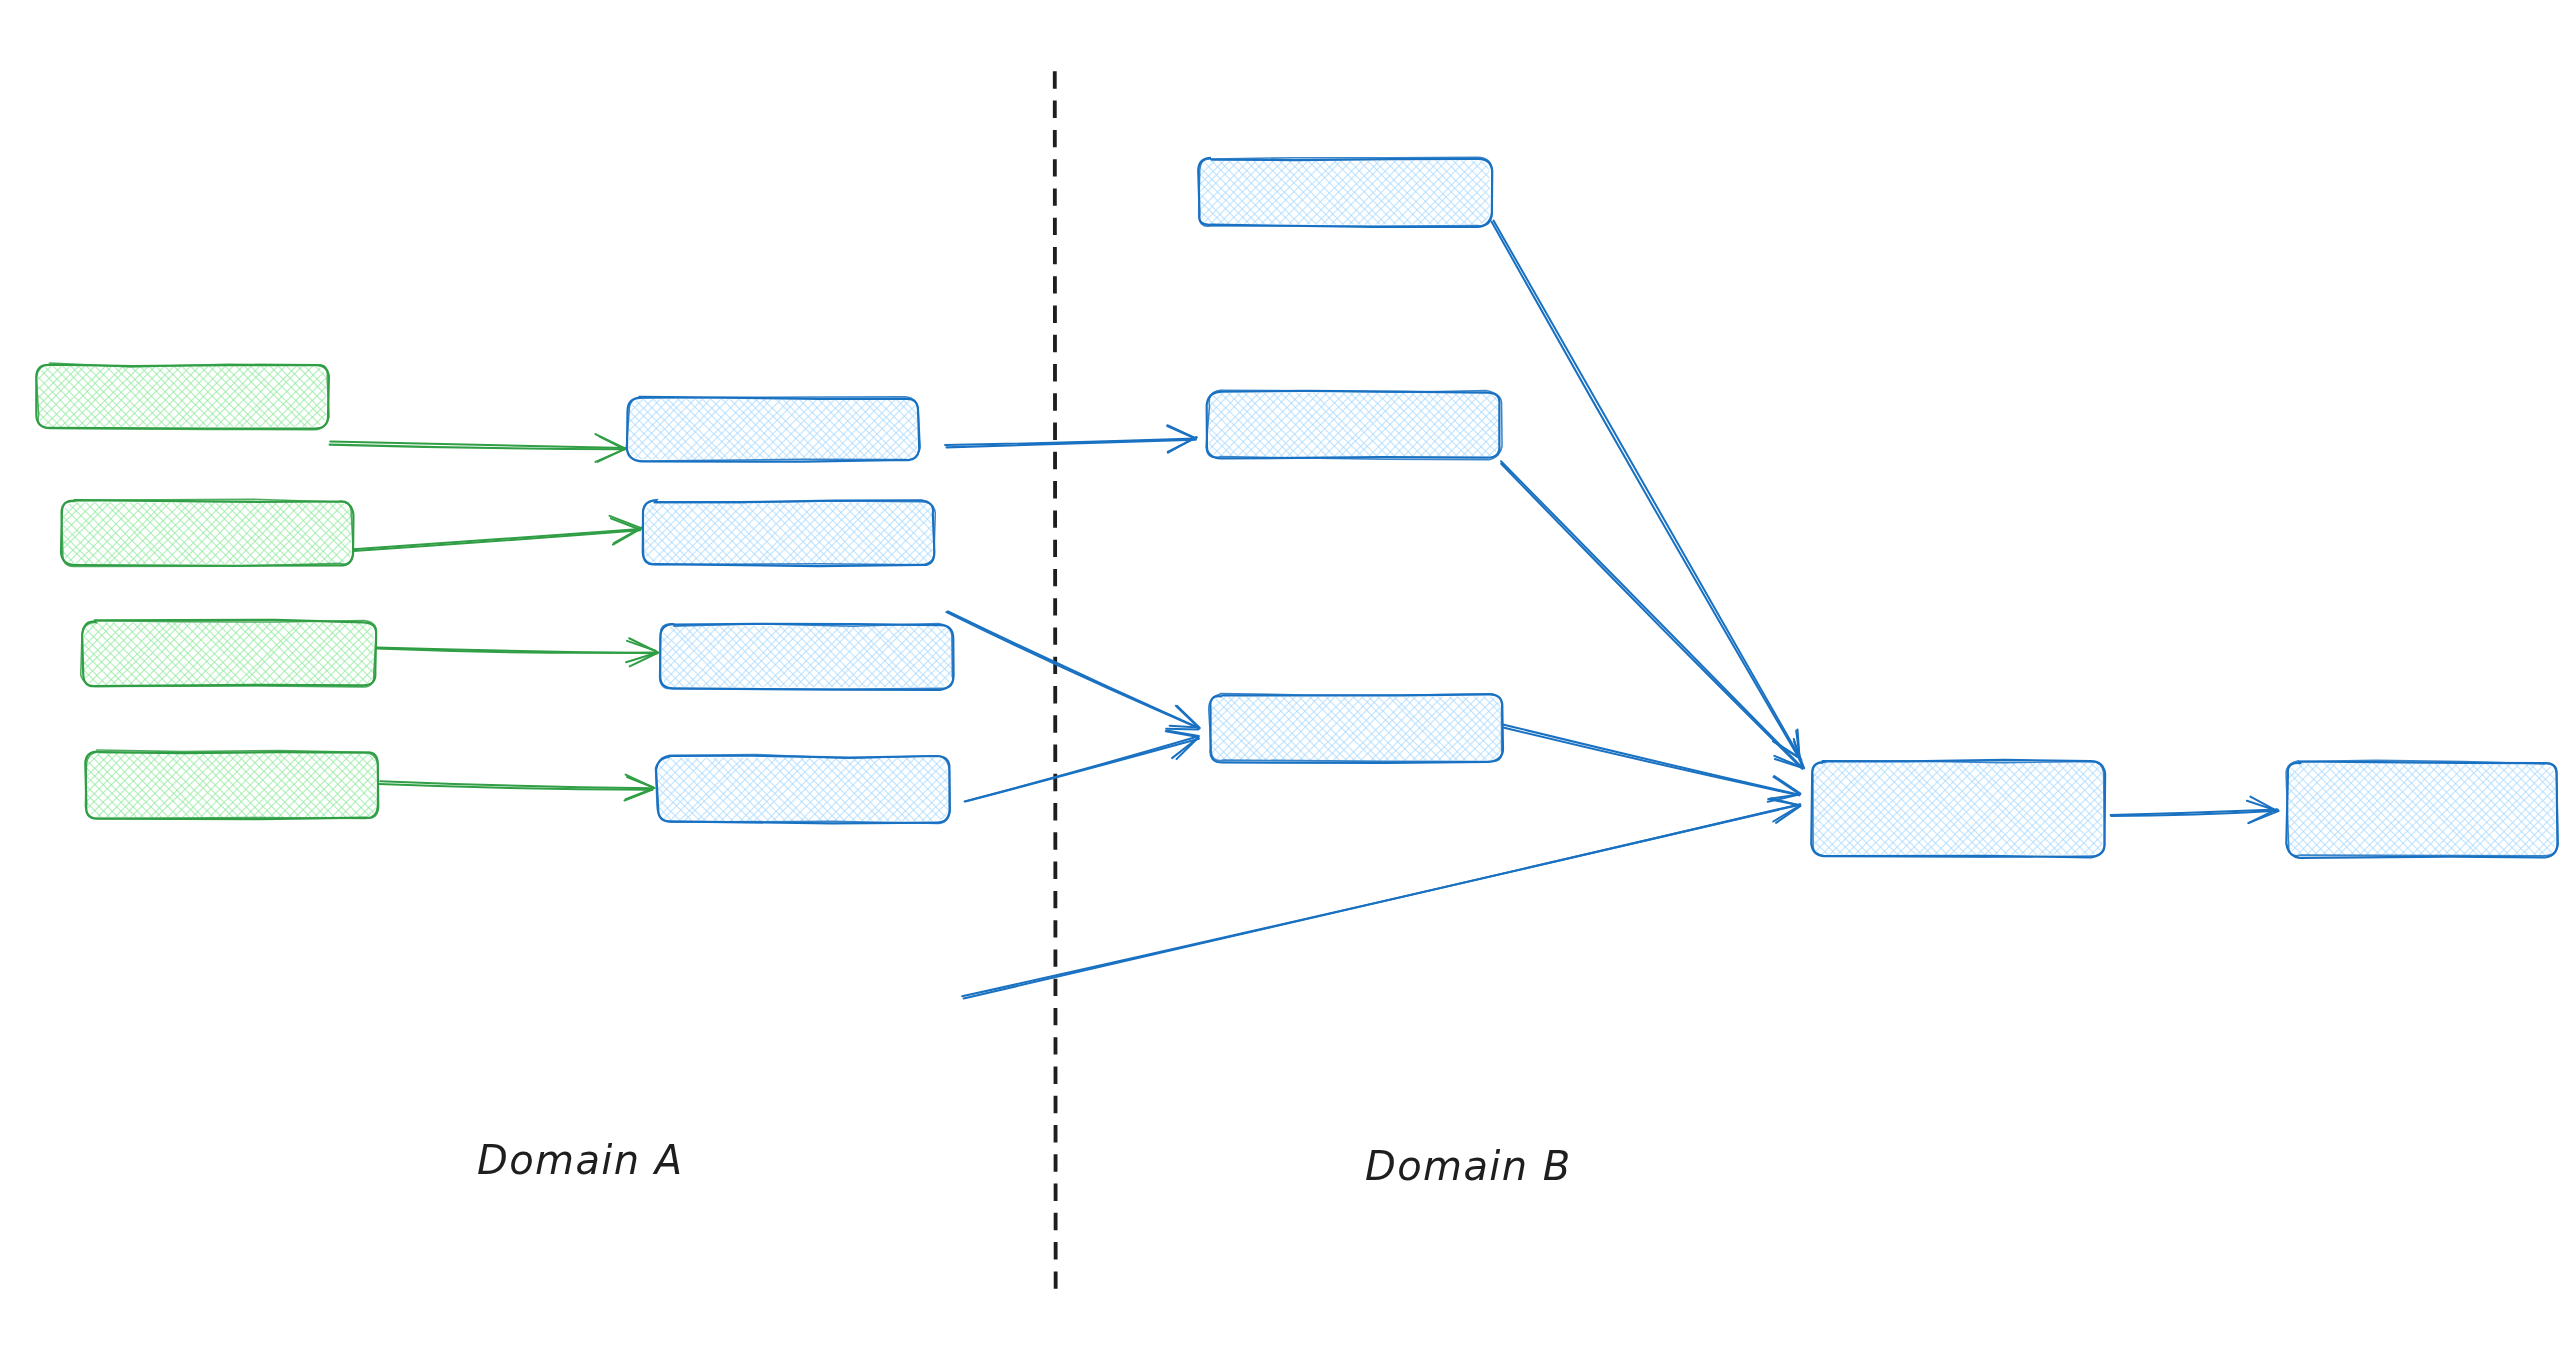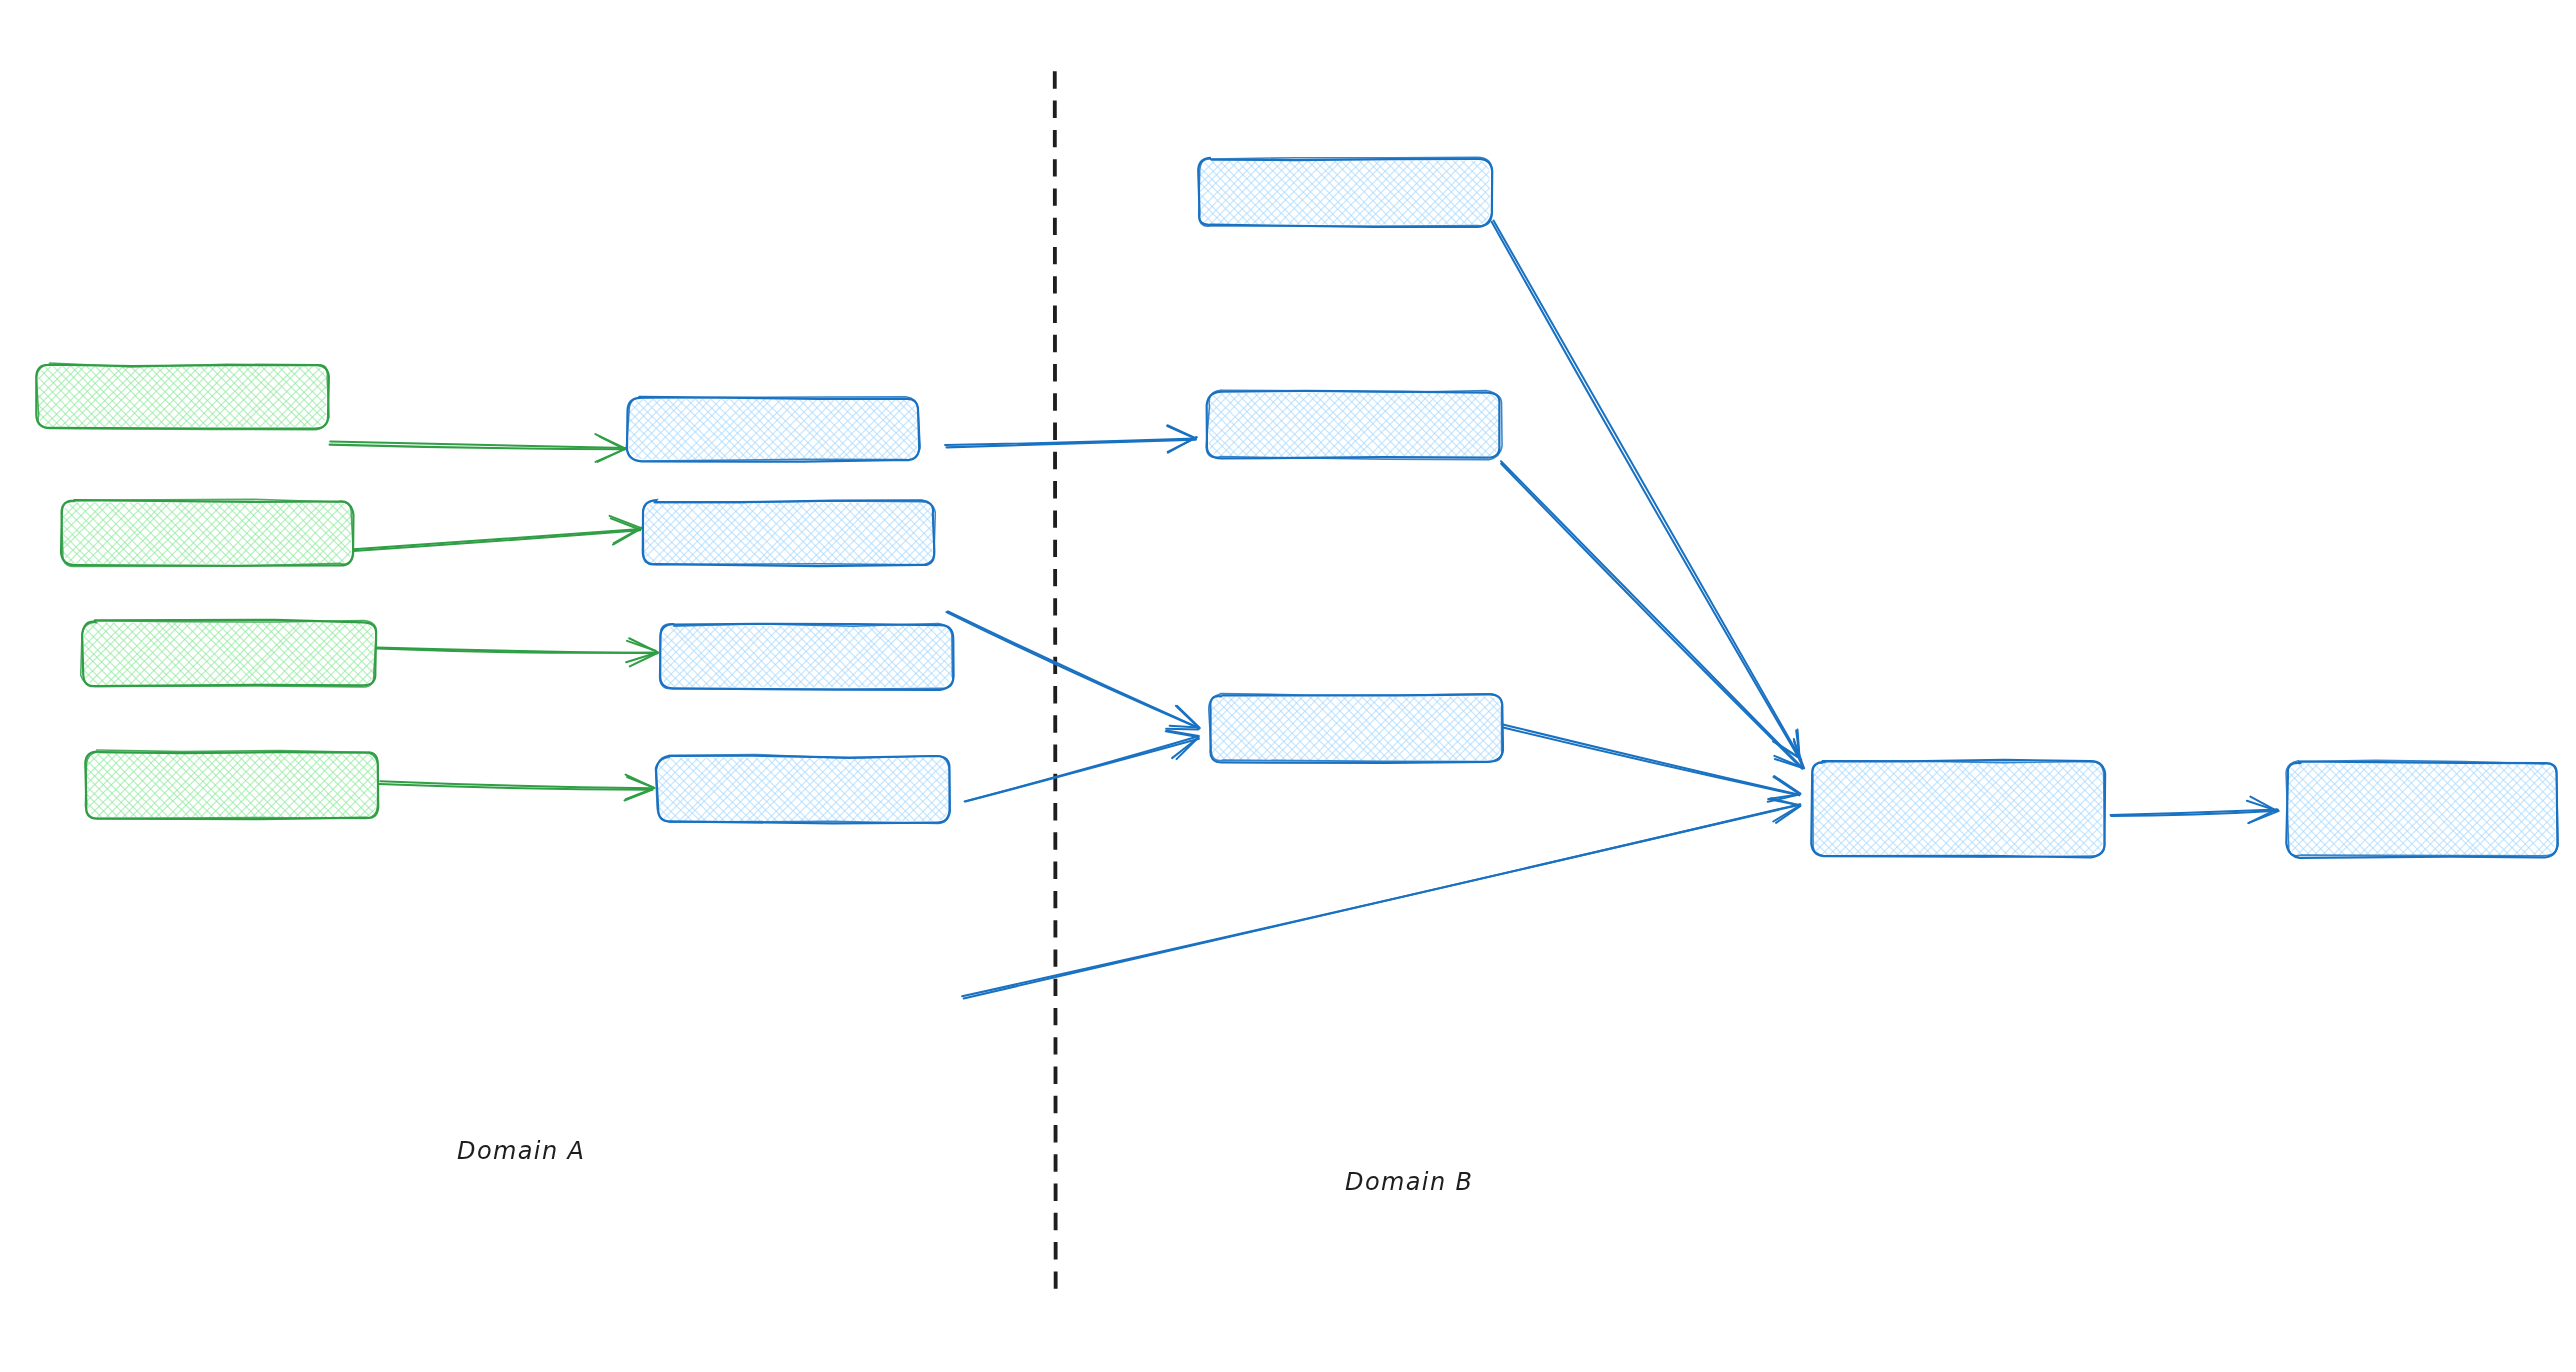--- a/index.html
+++ b/index.html
@@ -7,25 +7,26 @@
   body{
     width:2576px;height:1372px;
     font-family:"DejaVu Sans", sans-serif;
     overflow:hidden;
   }
   #canvas{position:relative;width:2576px;height:1372px;background:#ffffff;}
   #sketch{position:absolute;left:0;top:0;width:2576px;height:1372px;}
   .domain-label{
     position:absolute;
     font-family:"DejaVu Sans", sans-serif;
-    font-size:24px;
+    font-size:40px;
     font-style:italic;
     letter-spacing:1.4px;
     color:#1e1e1e;
     white-space:nowrap;
+    margin-left:20px;
     -webkit-font-smoothing:antialiased;
   }
   .node-hit{position:absolute;}
 </style>
 </head>
 <body>
 
 <div id="canvas">
   <svg id="sketch" viewBox="0 0 2816 1500" xmlns="http://www.w3.org/2000/svg">
       <g>
@@ -1452,15 +1453,15 @@
     <div class="node-hit" style="left: 628px; top: 398px; width: 291px; height: 63px;"></div>
     <div class="node-hit" style="left: 643px; top: 501px; width: 291px; height: 64px;"></div>
     <div class="node-hit" style="left: 660px; top: 625px; width: 293px; height: 64px;"></div>
     <div class="node-hit" style="left: 657px; top: 757px; width: 293px; height: 66px;"></div>
     <div class="node-hit" style="left: 1198px; top: 159px; width: 293px; height: 67px;"></div>
     <div class="node-hit" style="left: 1208px; top: 392px; width: 293px; height: 67px;"></div>
     <div class="node-hit" style="left: 1209px; top: 695px; width: 293px; height: 67px;"></div>
     <div class="node-hit" style="left: 1811px; top: 761px; width: 293px; height: 95px;"></div>
     <div class="node-hit" style="left: 2287px; top: 762px; width: 270px; height: 95px;"></div>
     <div class="domain-label" style="left: 457px; top: 1137px;">Domain A</div>
-    <div class="domain-label" style="left: 1345px; top: 1168px;">Domain B</div>
+    <div class="domain-label" style="left: 1345px; top: 1143px;">Domain B</div>
   </div>
 
 
 </body></html>

